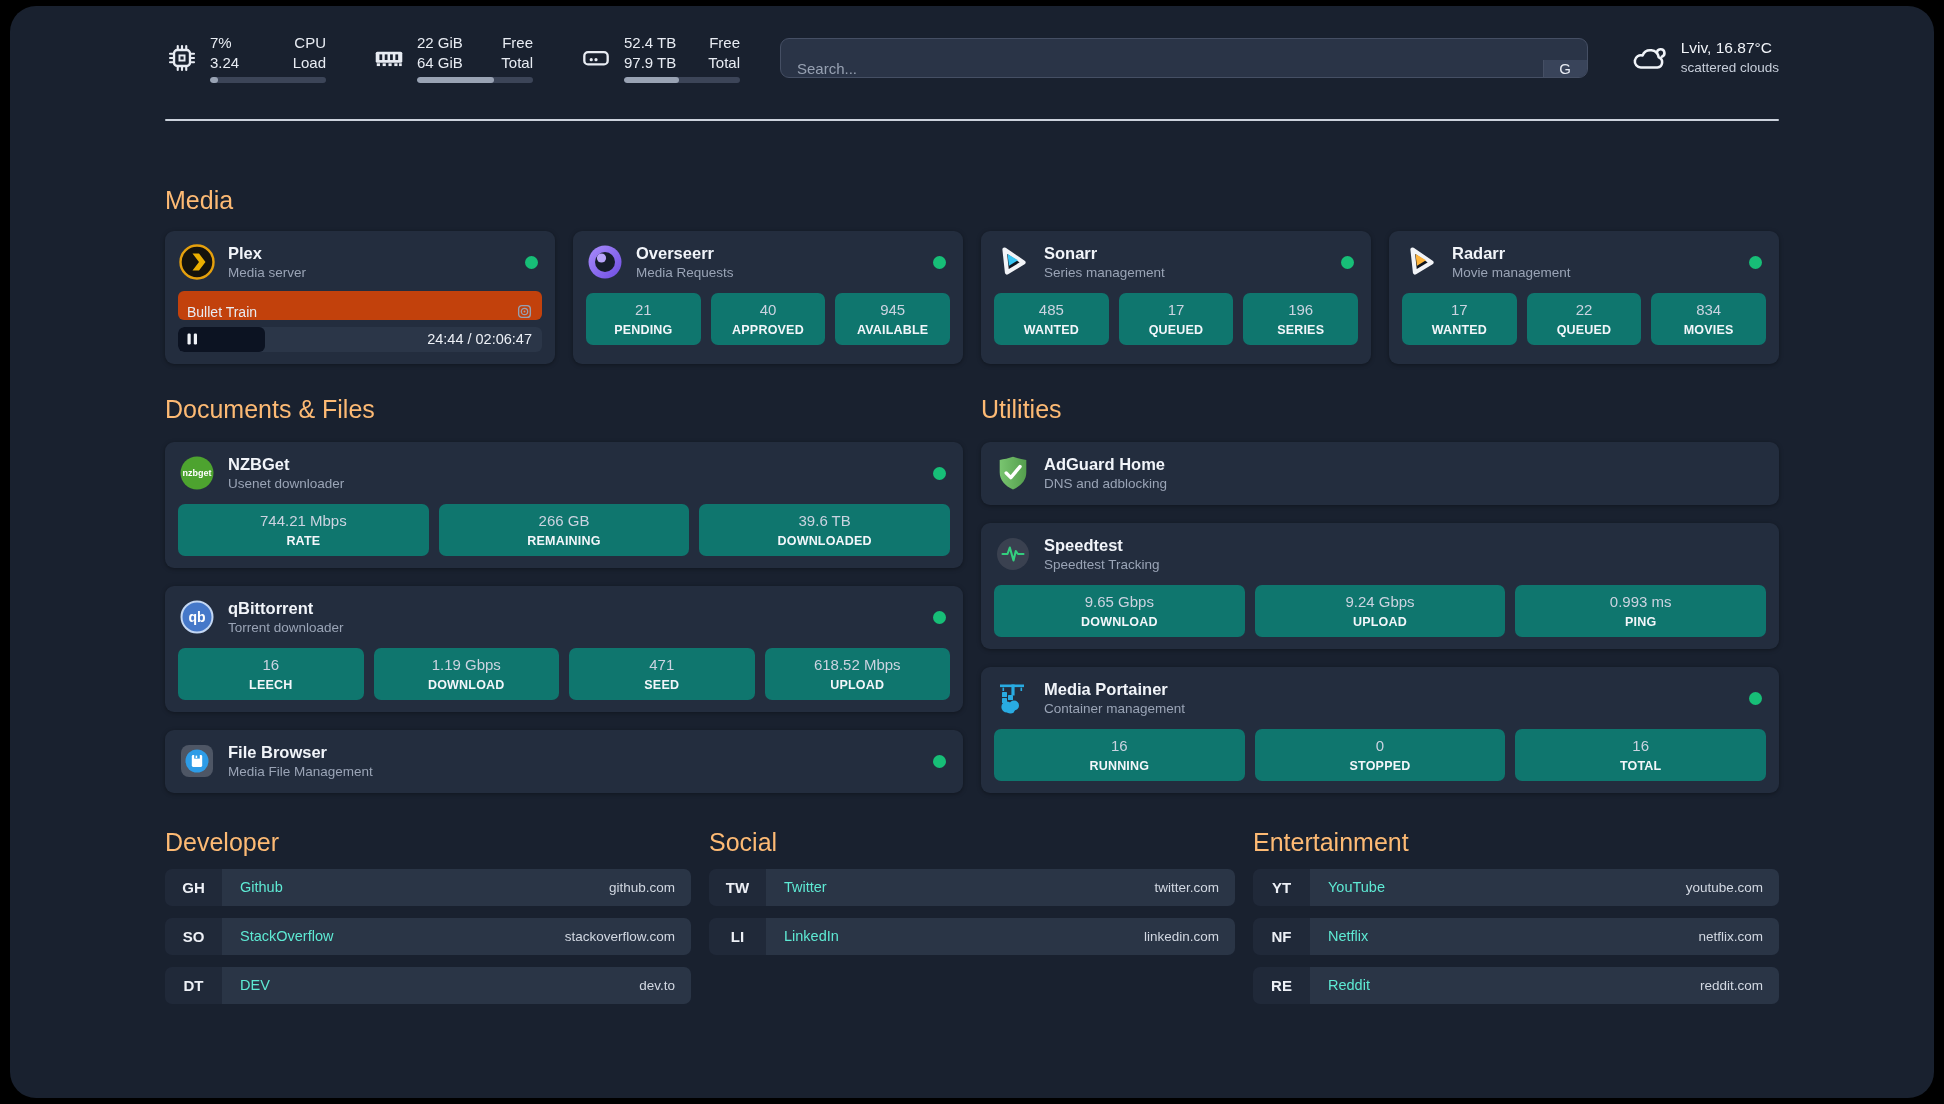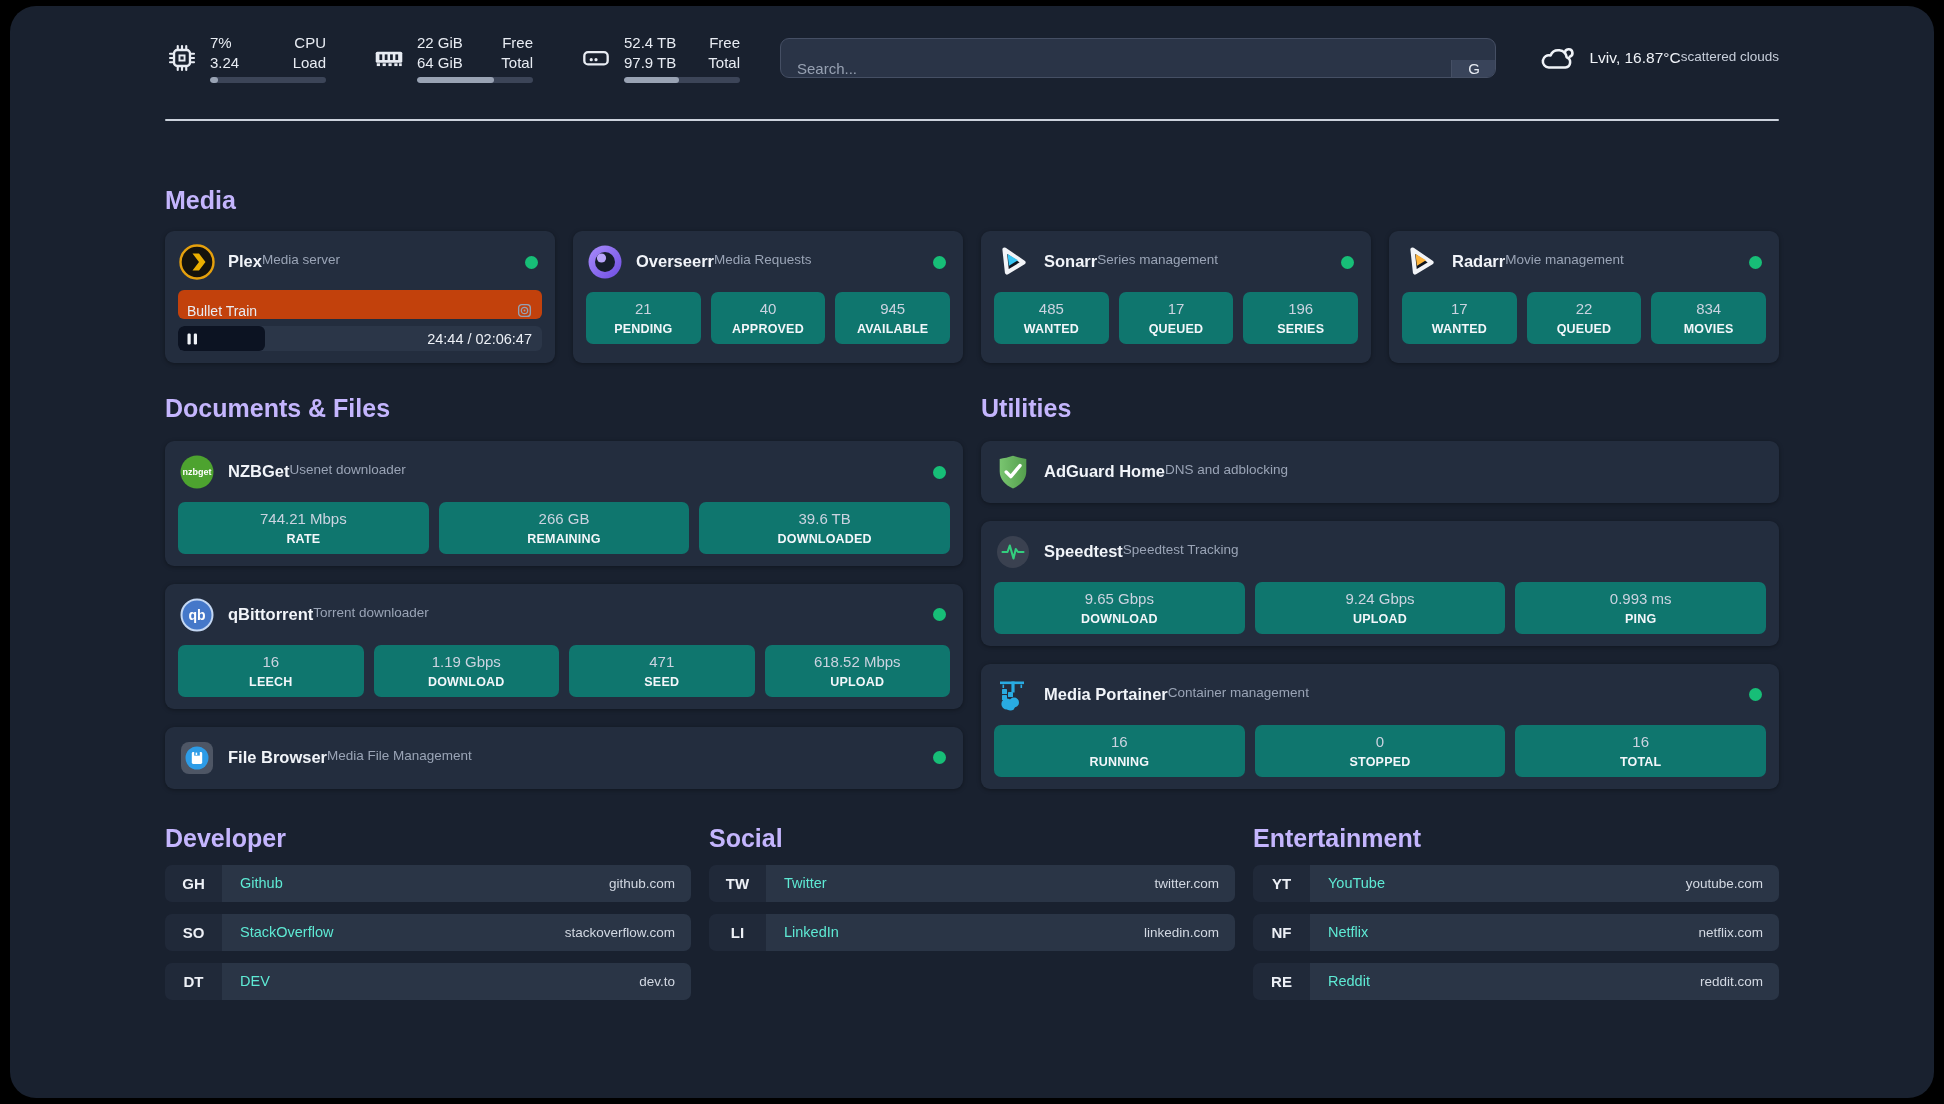--- a/index.html
+++ b/index.html
@@ -21,39 +21,39 @@
   .bar{height:6px;background:#3C4558;border-radius:3px;overflow:hidden}
   .fill{height:100%;background:#99A3B4;border-radius:3px}
   .search{flex:1;height:38px;margin:0 40px;background:#2A3447;border:1px solid #454F64;
           border-radius:9px;display:flex;align-items:flex-end;overflow:hidden}
   .search input{flex:1;background:transparent;border:none;outline:none;color:#E8ECF3;
           font-size:15px;padding:0 16px;font-family:inherit}
   .search input::placeholder{color:#97A1B2}
   .search-g{width:43px;background:#39445A;border-left:1px solid #454F64;display:flex;
           align-items:center;justify-content:center;color:#E8ECF3;font-size:15px;cursor:pointer}
   .weather{display:flex;align-items:center;gap:13px}
-  .weather-txt{display:flex;flex-direction:row;line-height:1.35}
+  .weather-txt{display:flex;flex-direction:column;line-height:1.35}
   .weather-loc{font-size:15.5px;color:#F0F3F8}
   .weather-cond{font-size:13.5px;color:#C7CEDA}
   .divider{height:2px;background:#CBD2DC;margin-top:36px;border-radius:1px}
 
   
-  .section-title{font-size:25px;font-weight:700;color:#c4b5fd;line-height:30px}
+  .section-title{font-size:25px;font-weight:400;color:#fdba74;line-height:30px}
   .mt-media{margin-top:64px}
   .media-grid{display:grid;grid-template-columns:repeat(4,1fr);gap:18px;margin-top:16px}
   .two-col{display:grid;grid-template-columns:1fr 1fr;gap:18px;margin-top:30px}
   .col-stack{display:flex;flex-direction:column}
   .col-stack .card{margin-top:18px}
   .col-stack .card:first-of-type{margin-top:16px}
 
   .card{background:#232D3E;border-radius:9px;padding:12px 13px;box-sizing:border-box;
         box-shadow:0 1px 4px rgba(0,0,0,.35);cursor:pointer}
   .card-header{display:flex;align-items:center;gap:12px}
   .app-icon{width:38px;height:38px;flex:0 0 auto}
-  .app-meta{display:flex;flex-direction:row;line-height:1.3}
+  .app-meta{display:flex;flex-direction:column;line-height:1.3}
   .app-name{font-size:16.5px;font-weight:600;color:#F1F4F9}
   .app-desc{font-size:13.5px;color:#9AA4B6}
   .status-dot{width:13px;height:13px;border-radius:50%;background:#17BE77;margin-left:auto;margin-right:4px}
 
   .tiles{display:grid;gap:10px;margin-top:11px}
   .tiles3{grid-template-columns:repeat(3,1fr)}
   .tiles4{grid-template-columns:repeat(4,1fr)}
   .tile{background:#0f766e;border-radius:7px;padding:6px 4px;text-align:center;line-height:1.45}
   .tile-value{font-size:15px;color:#CBD3E0}
   .tile-label{font-size:12.5px;font-weight:700;color:#F3F6FA;letter-spacing:.2px}

